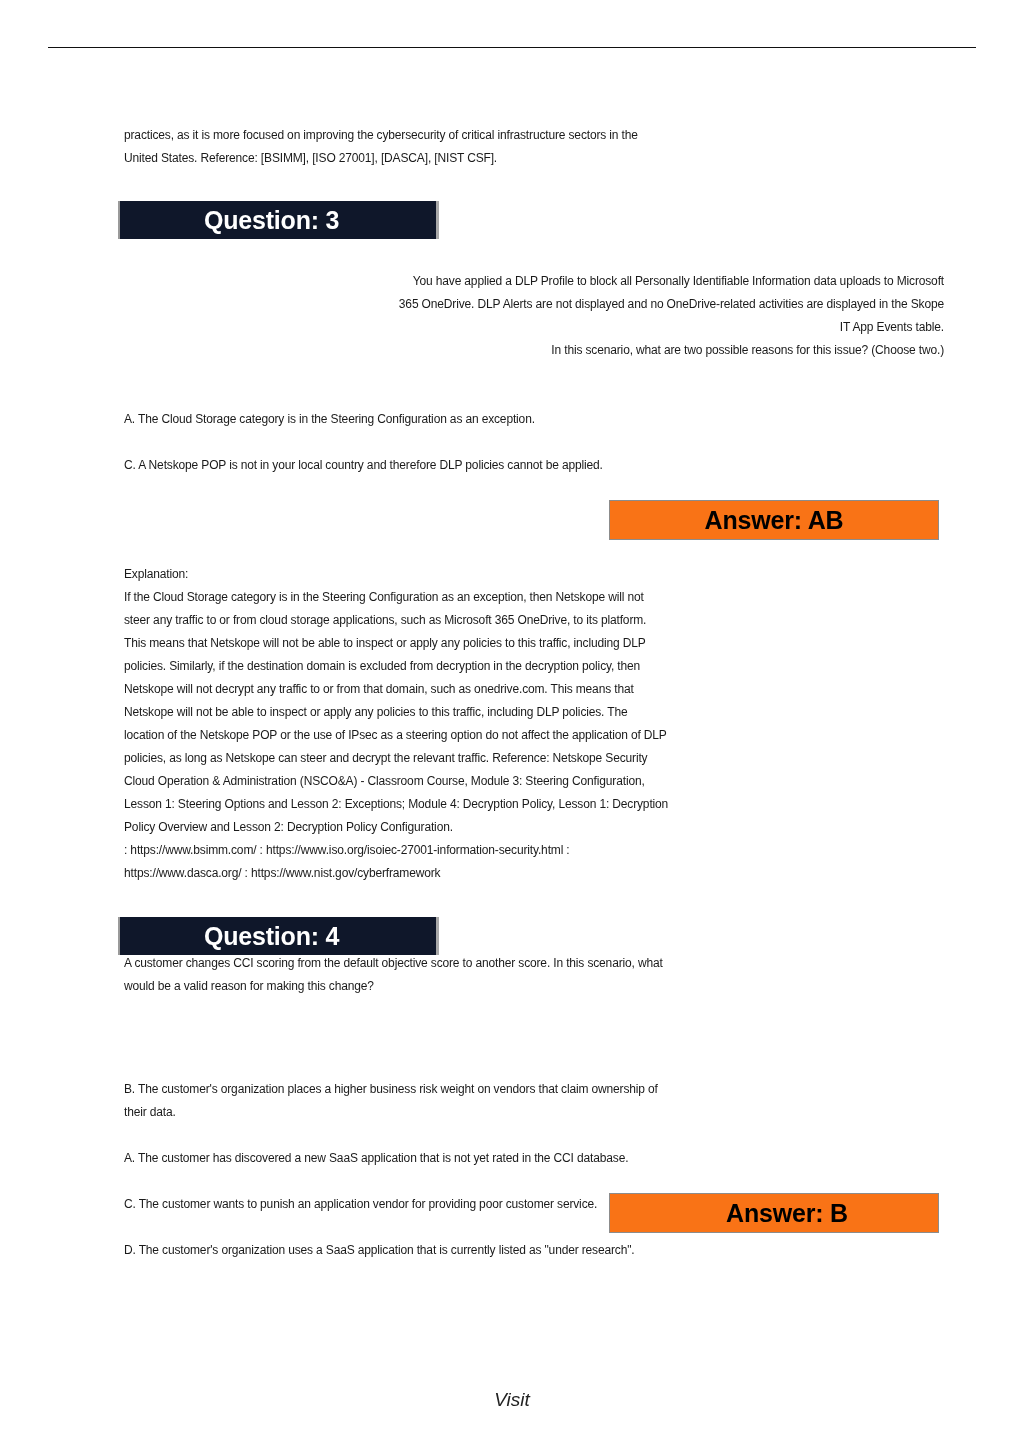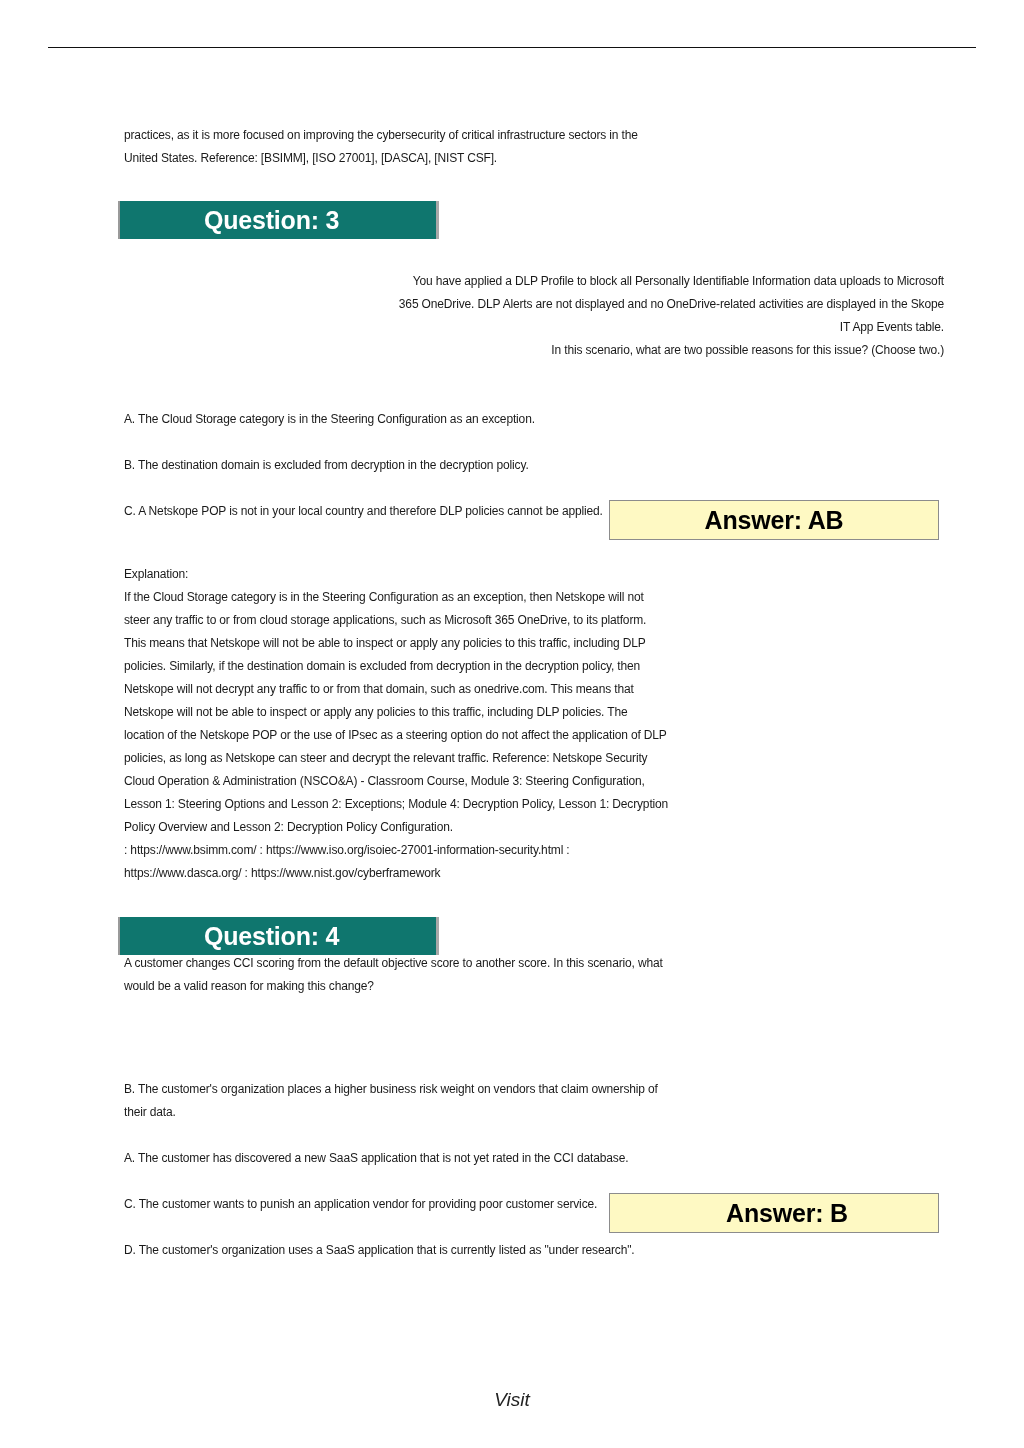--- a/index.html
+++ b/index.html
@@ -1,42 +1,41 @@
 <!DOCTYPE html>
 <html><head>
   <meta charset="utf-8">
   <style>
     * { margin: 0; padding: 0; box-sizing: border-box; }
     html, body { width: 1024px; height: 1448px; background: #ffffff; }
     body { position: relative; font-family: "Liberation Sans", "DejaVu Sans", sans-serif; color: #1a1a1a; overflow: hidden; }
     .top-rule { position: absolute; left: 48px; top: 47px; width: 928px; height: 0; border-top: 1.5px solid #111; }
     .para { position: absolute; left: 124px; width: 820px; font-size: 12px; line-height: 23px; letter-spacing: -0.15px; white-space: pre-line; }
-    .q-banner { position: absolute; left: 118px; width: 321px; height: 38px; background: #0f766e; border-left: 2px solid #9a9a9a; border-right: 3px solid #a8a8a8; color: #ffffff; font-weight: bold; font-size: 25px; line-height: 38px; padding-left: 84px; letter-spacing: -0.2px; }
-    .answer-box { position: absolute; left: 609px; width: 330px; height: 40px; border: 1.5px solid #8c8c8c; background: #fef9c3; color: #000; font-weight: bold; font-size: 25px; line-height: 38px; text-align: center; letter-spacing: -0.2px; }
+    .q-banner { position: absolute; left: 118px; width: 321px; height: 38px; background: #0f172a; border-left: 2px solid #9a9a9a; border-right: 3px solid #a8a8a8; color: #ffffff; font-weight: bold; font-size: 25px; line-height: 38px; padding-left: 84px; letter-spacing: -0.2px; }
+    .answer-box { position: absolute; left: 609px; width: 330px; height: 40px; border: 1.5px solid #8c8c8c; background: #f97316; color: #000; font-weight: bold; font-size: 25px; line-height: 38px; text-align: center; letter-spacing: -0.2px; }
     .option { display: block; }
     .footer { position: absolute; left: 0; width: 1024px; top: 1389px; text-align: center; font-style: italic; font-size: 19px; color: #222; }
   </style>
 </head>
 <body>
 
 <div class="top-rule"></div>
 
 <div class="para" style="top:124px;">practices, as it is more focused on improving the cybersecurity of critical infrastructure sectors in the
 United States. Reference: [BSIMM], [ISO 27001], [DASCA], [NIST CSF].</div>
 
 <div class="q-banner" style="top:201px;">Question: 3</div>
 
 <div class="para" style="top:270px;text-align:right;">You have applied a DLP Profile to block all Personally Identifiable Information data uploads to Microsoft
 365 OneDrive. DLP Alerts are not displayed and no OneDrive-related activities are displayed in the Skope
 IT App Events table.
 In this scenario, what are two possible reasons for this issue? (Choose two.)</div>
 
 <div class="para" style="top:385px;">
   <span class="option">A. The Cloud Storage category is in the Steering Configuration as an exception.</span>
-  <span class="option">B. The destination domain is excluded from decryption in the decryption policy.</span>
   <span class="option">C. A Netskope POP is not in your local country and therefore DLP policies cannot be applied.</span>
 </div>
 
 <div class="answer-box" style="top:500px;">Answer: AB</div>
 
 <div class="para" style="top:563px;">Explanation:
 If the Cloud Storage category is in the Steering Configuration as an exception, then Netskope will not
 steer any traffic to or from cloud storage applications, such as Microsoft 365 OneDrive, to its platform.
 This means that Netskope will not be able to inspect or apply any policies to this traffic, including DLP
 policies. Similarly, if the destination domain is excluded from decryption in the decryption policy, then

